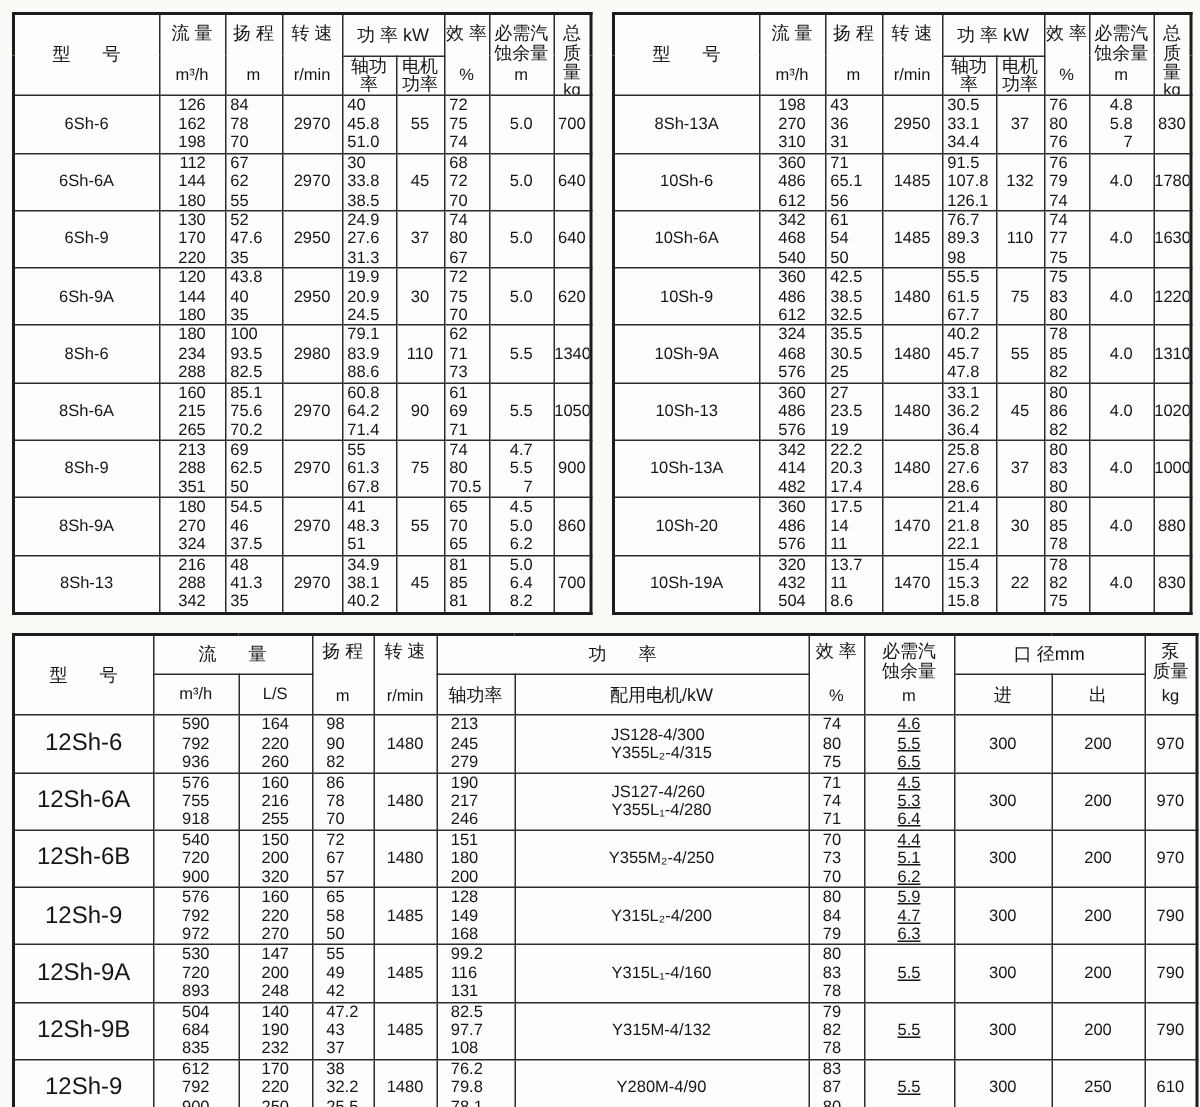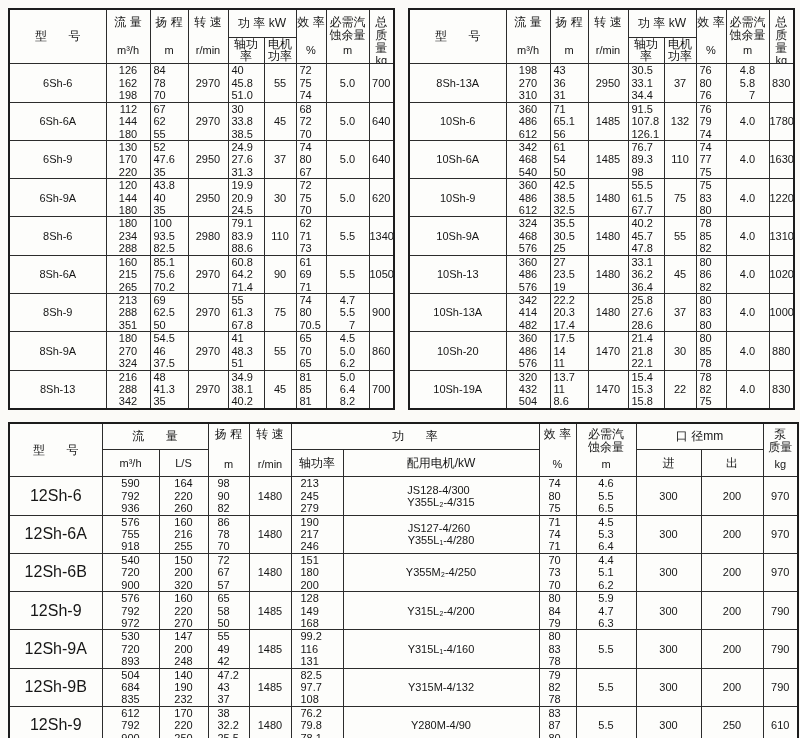--- a/index.html
+++ b/index.html
@@ -24,21 +24,21 @@
   .btab .hv{height:48px;}
   .gap{word-spacing:18px;}
   .v{display:inline-block;white-space:pre-line;text-align:left;}
   
   .ttab td.c-model,.ttab td.c-speed,.ttab td.c-motor,.ttab td.c-mass{text-align:center;}
   .ttab td.c-head,.ttab td.c-shaft,.ttab td.c-eff{text-align:left;padding-left:3px;}
   .ttab td.c-flow{text-align:center;}
   .ttab td.c-flow .v,.ttab td.c-npsh .v{text-align:right;}
   
   .btab td.c-head,.btab td.c-shaft,.btab td.c-eff{text-align:left;padding-left:9px;}
-  .btab td.c-npsh .v{text-align:left;}
+  .btab td.c-npsh .v{text-align:left;text-decoration:underline;}
   .btab td.c-model{font-size:16px;}
 </style>
 </head>
 <body>
 
 <div class="page">
 
   <div class="top-row">
 
     <table class="ttab">

